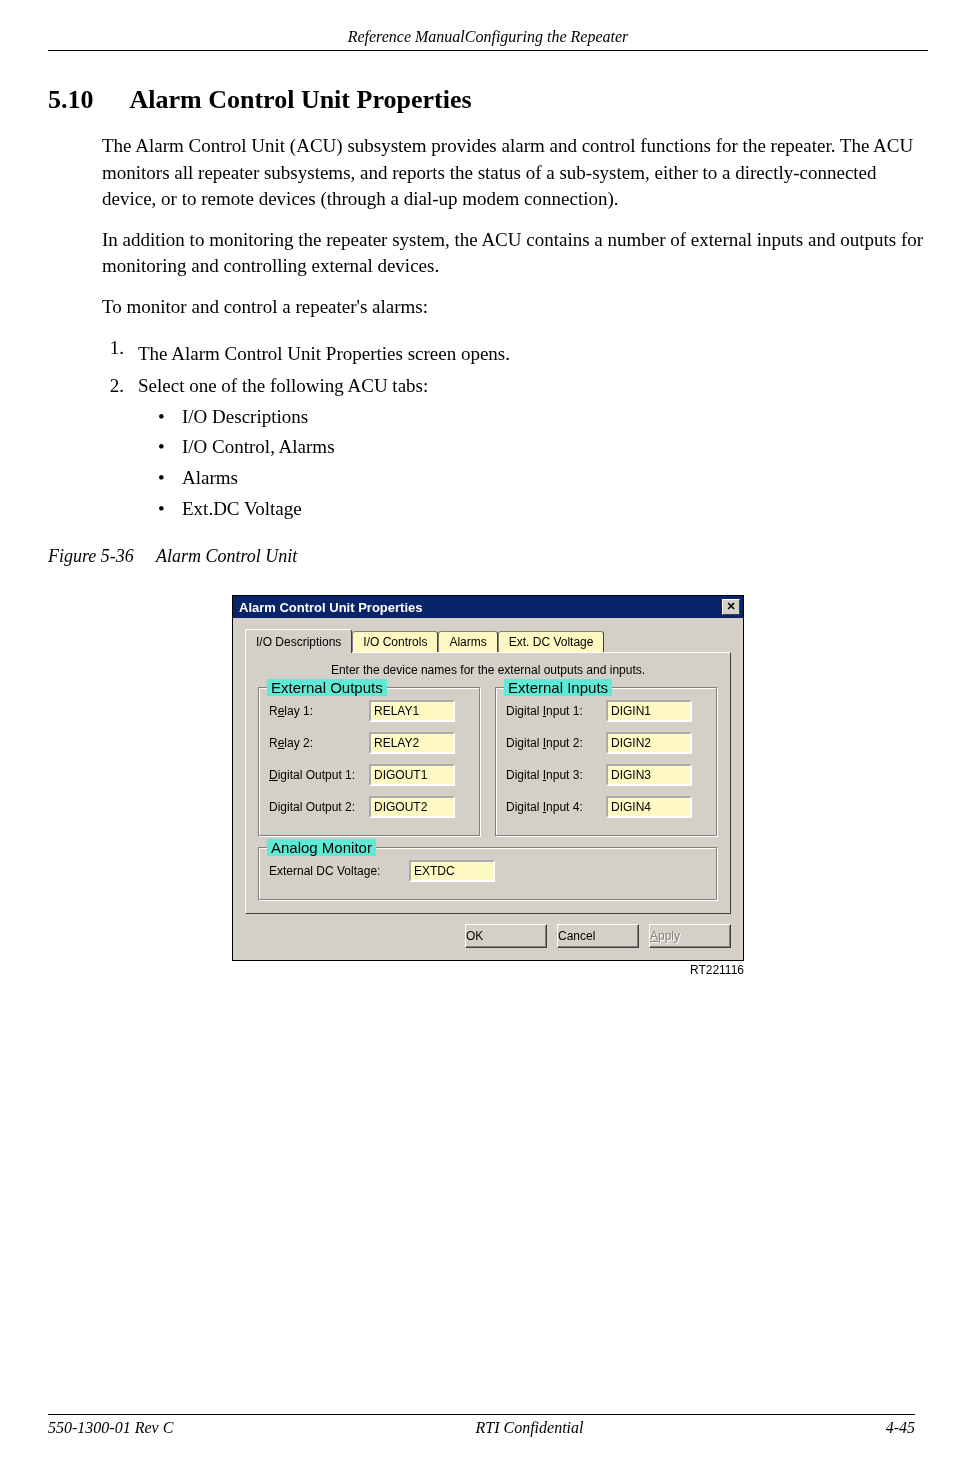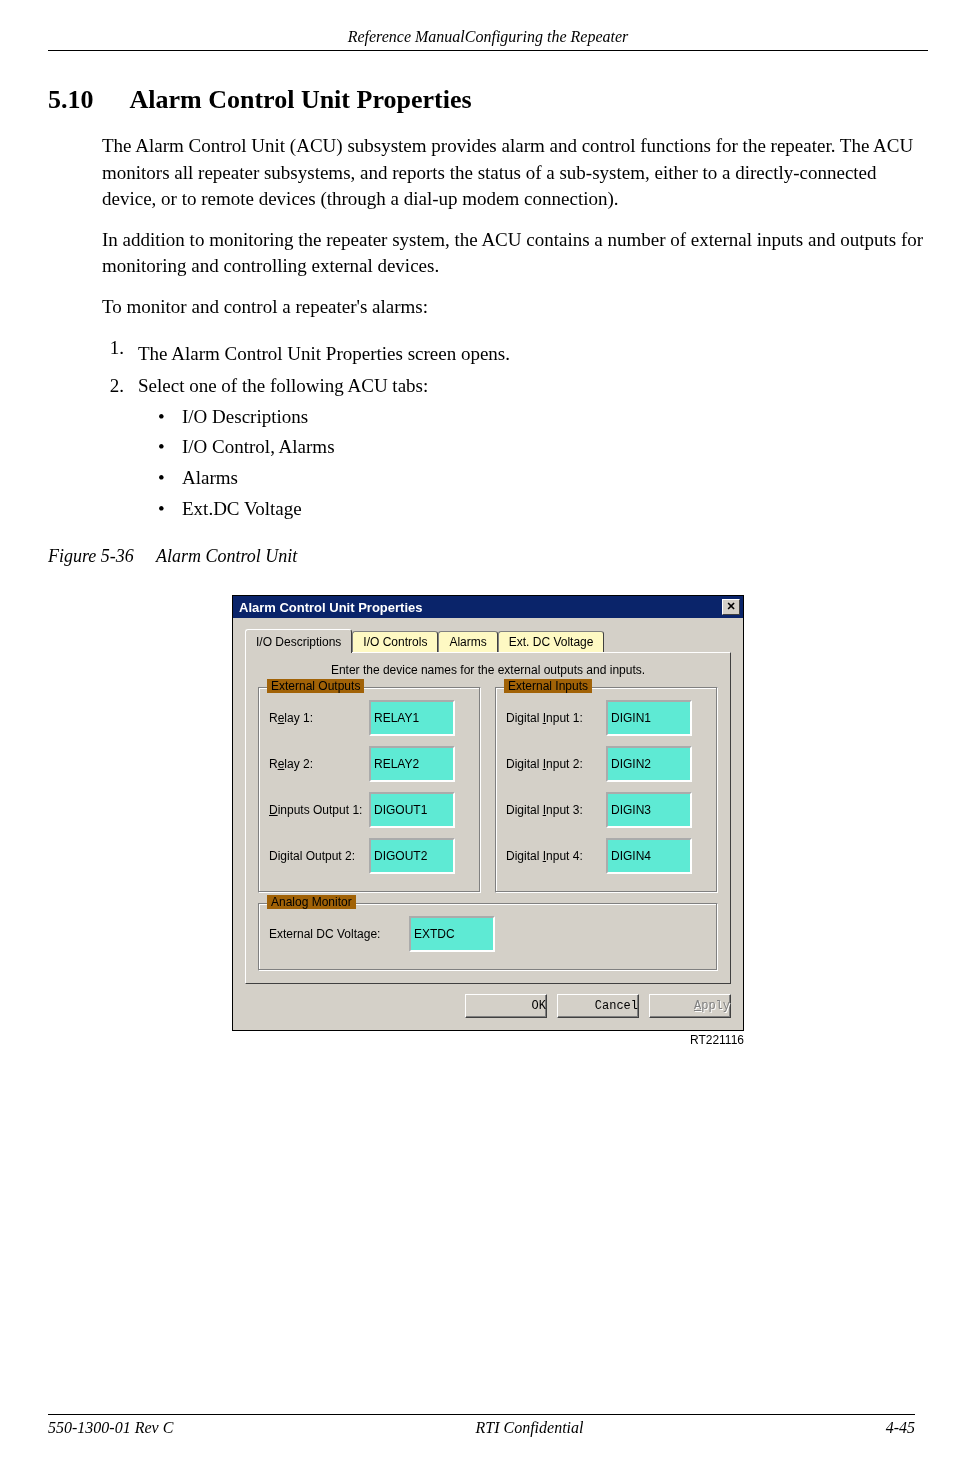--- a/index.html
+++ b/index.html
@@ -105,44 +105,44 @@
       border: 1px solid #808080;
       border-top-color: #808080; border-left-color: #808080;
       border-right-color: #fff; border-bottom-color: #fff;
       box-shadow: inset -1px -1px 0 #808080, inset 1px 1px 0 #fff;
       padding: 12px 10px 8px 10px;
       position: relative;
       flex: 1;
     }
     .group-legend {
       position: absolute; top: -9px; left: 8px;
-      background: #a16207; padding: 0 4px; font-size: 12px;
+      background: #5eead4; padding: 0 4px; font-size: 15px;
     }
     .field-row { display: flex; align-items: center; margin-bottom: 10px; }
     .field-label { width: 100px; font-size: 12px; }
     .field-label.w140 { width: 140px; text-align: left; padding-right: 2px; }
     .mn { text-decoration: underline; }
     .text-input {
       font-family: Tahoma, Arial, sans-serif;
       font-size: 12px;
       width: 86px; height: 20px;
       border: 2px inset #fff;
-      background: #5eead4;
-      padding: 16px 3px;
+      background: #fef9c3;
+      padding: 9px 3px;
     }
     .analog-group { margin-top: 10px; }
     .button-row { display: flex; justify-content: flex-end; gap: 10px; margin-top: 10px; }
     .win-btn {
       width: 82px; height: 24px;
       background: #d4d0c8;
       border: 1px solid #fff;
       border-right-color: #404040; border-bottom-color: #404040;
       box-shadow: inset -1px -1px 0 #808080;
-      font-family: Liberation Mono, monospace; font-size: 12px;
-      text-align: right; line-height: 22px;
+      font-family: Liberation Sans, sans-serif; font-size: 12px;
+      text-align: left; line-height: 22px;
     }
     .win-btn.disabled { color: #808080; text-shadow: 1px 1px 0 #fff; }
     .img-id { text-align: right; font-family: Arial, sans-serif; font-size: 12px; margin-top: 2px; }
     .bottom-footer {
       position: absolute;
       left: 48px; right: 61px; bottom: 28px;
       border-top: 1px solid #000;
       padding-top: 4px;
       display: flex; justify-content: space-between;
       font-style: italic; font-size: 16px;
@@ -226,21 +226,21 @@
             <div class="group-legend">External Outputs</div>
             <div class="field-row">
               <span class="field-label"><span>R</span><span class="mn">e</span><span>lay 1:</span></span>
               <input class="text-input" value="RELAY1" style="">
             </div>
             <div class="field-row">
               <span class="field-label"><span>R</span><span class="mn">e</span><span>lay 2:</span></span>
               <input class="text-input" value="RELAY2" style="">
             </div>
             <div class="field-row">
-              <span class="field-label"><span></span><span class="mn">D</span><span>inputs Output 1:</span></span>
+              <span class="field-label"><span></span><span class="mn">D</span><span>igital Output 1:</span></span>
               <input class="text-input" value="DIGOUT1" style="">
             </div>
             <div class="field-row">
               <span class="field-label">Digital Output 2:</span>
               <input class="text-input" value="DIGOUT2" style="">
             </div>
           </div>
 
           <div class="groupbox">
             <div class="group-legend">External Inputs</div>

